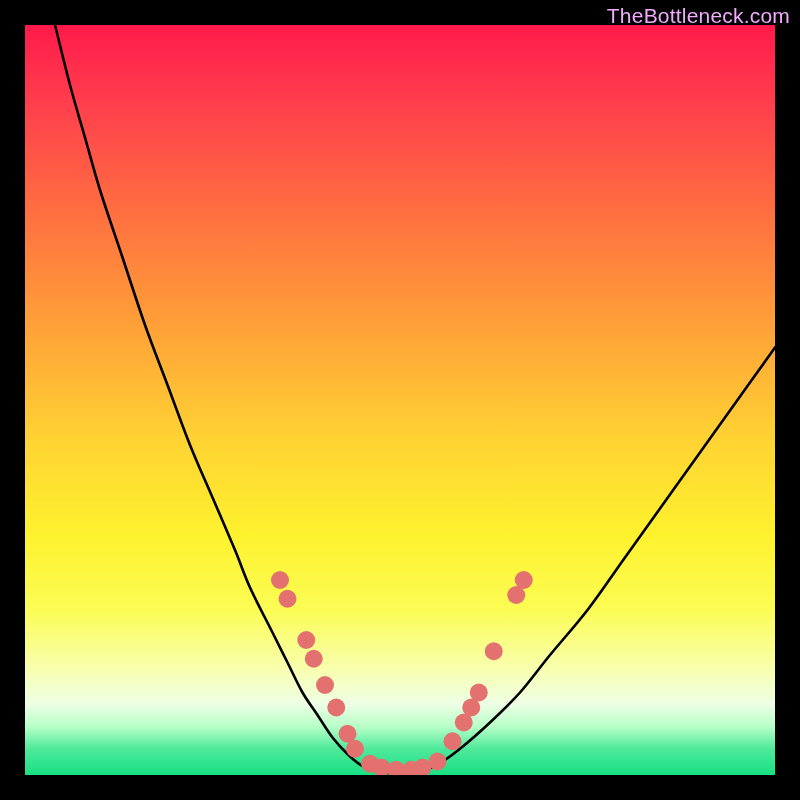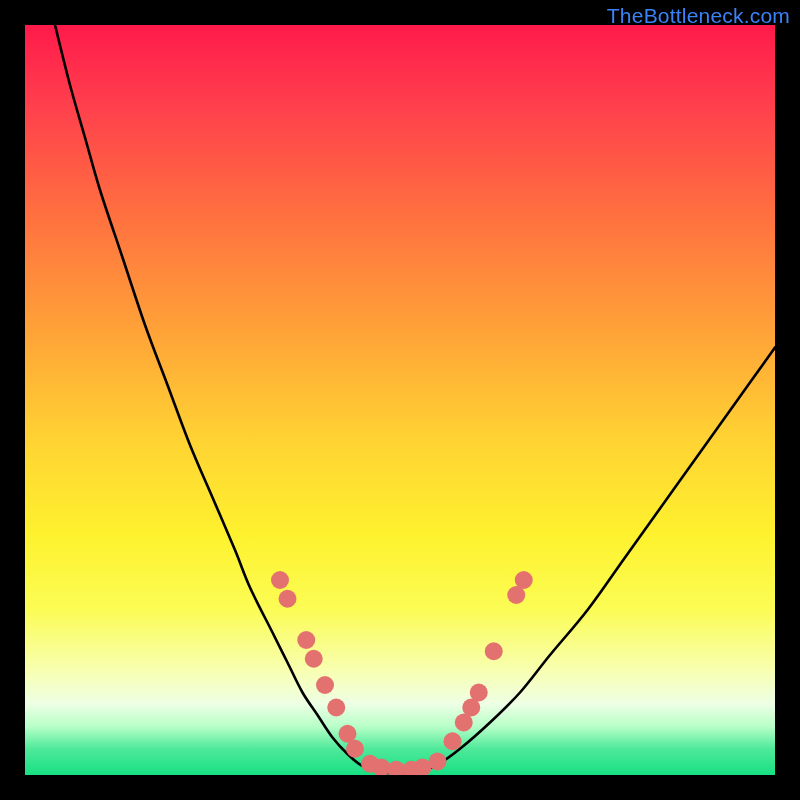--- a/index.html
+++ b/index.html
@@ -14,21 +14,21 @@
   .stage {
     position: relative;
     width: 800px;
     height: 800px;
     background: #000;
   }
   .watermark {
     position: absolute;
     top: 4px;
     right: 10px;
-    color: #3b82f6;
+    color: #f0abfc;
     font-size: 21px;
     font-weight: 400;
     letter-spacing: 0.2px;
     z-index: 5;
   }
   .plot-frame {
     position: absolute;
     left: 25px;
     top: 25px;
     width: 750px;

